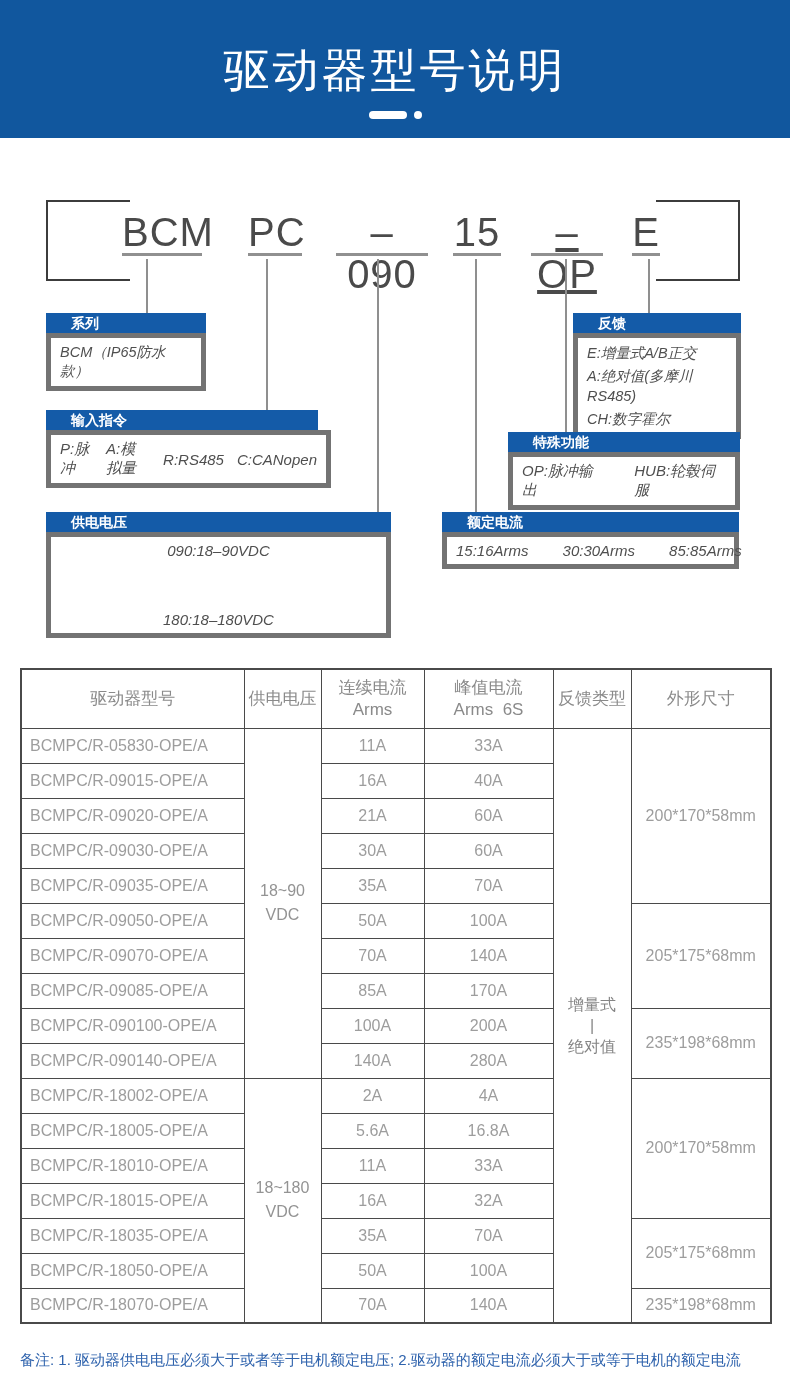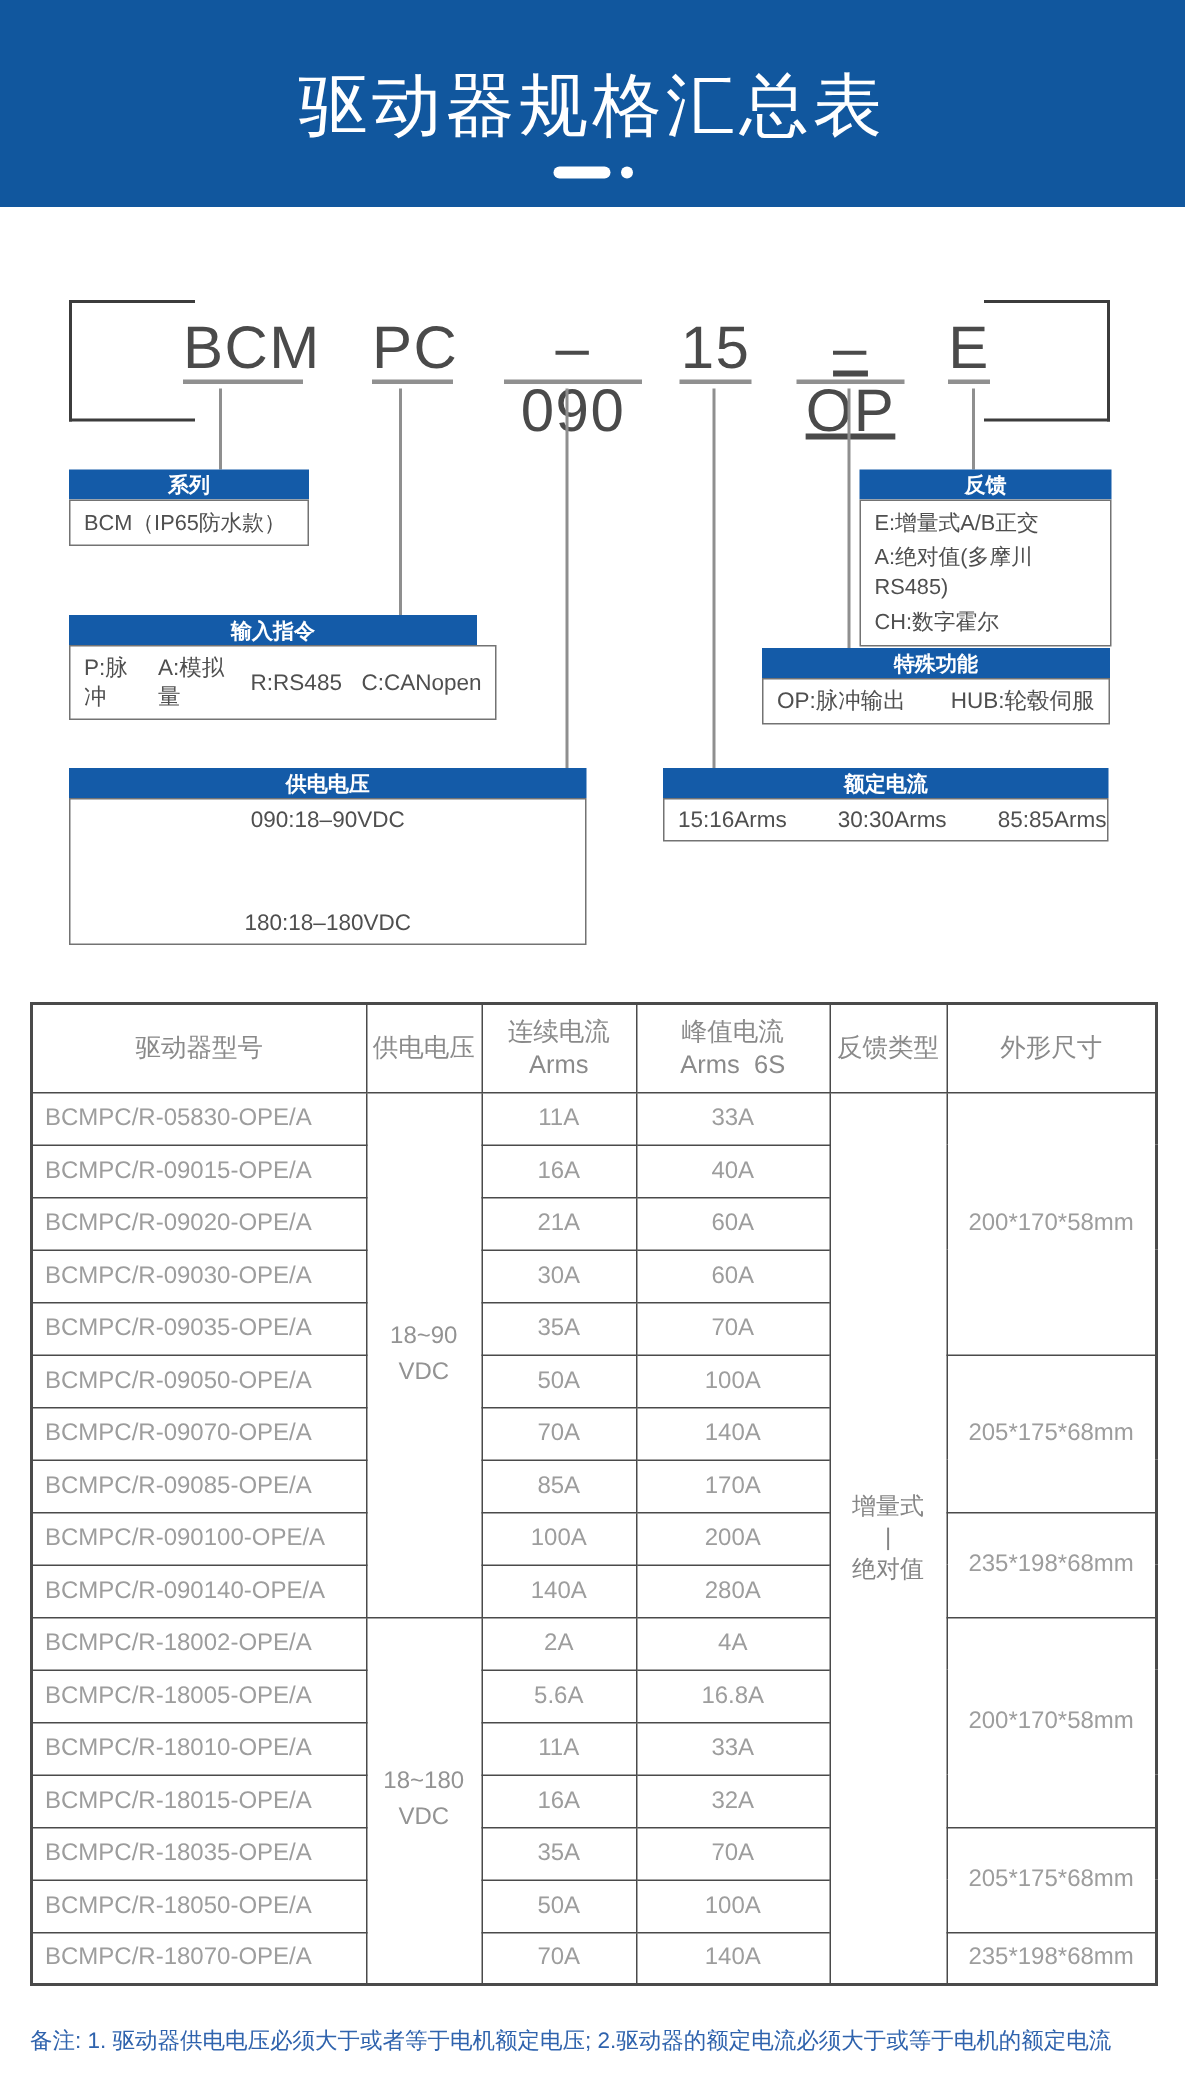--- a/index.html
+++ b/index.html
@@ -30,23 +30,23 @@
   .conn { position:absolute; top:259px; width:1.5px; background:#8f8f8f; }
   .conn1 { left:146px; height:54px; }
   .conn2 { left:266px; height:151px; }
   .conn3 { left:377px; height:253px; }
   .conn4 { left:475px; height:253px; }
   .conn5 { left:565px; height:173px; }
   .conn6 { left:648px; height:54px; }
 
   .label-box { position:absolute; }
   .label-head { display:block; background:#145ba8; color:#fff; font-size:14px; font-weight:bold;
-                padding:2px 9px; line-height:16px;text-align:center; }
-  .label-body { border:1px solid #737373; background:#fff; color:#4f4f4f; font-size:15px;
-                padding:5px 9px; display:flex; align-items:center; }
+                padding:2px 25px; line-height:16px; }
+  .label-body { border:5px solid #737373; background:#fff; color:#4f4f4f; font-size:15px;
+                padding:5px 9px; display:flex; align-items:center;font-style:italic; }
   .label-body.stack { flex-direction:column; align-items:flex-start; gap:3px; line-height:20px; }
 
   #box-series   { left:46px;  top:313px; width:160px; }
   #box-series   .label-body { font-size:14.5px; }
   #box-input    { left:46px;  top:410px; width:285px; }
   #box-input    .label-head { width:272px; }
   #box-input    .label-body { gap:13px; }
   #box-voltage  { left:46px;  top:512px; width:345px; }
   #box-voltage  .label-body { gap:52px;flex-direction:column; }
   #box-current  { left:442px; top:512px; width:297px; }
@@ -76,21 +76,21 @@
   
   .footnote { position:absolute; left:20px; top:1351px; width:760px;
               font-size:15px; color:#2f63ad; }
 </style>
 </head>
 <body>
 
 <div class="page">
 
   <div class="banner-top blue-banner" style="background: rgb(17, 87, 158);">
-    <div class="title">驱动器规格汇总表</div>
+    <div class="title">驱动器型号说明</div>
     <div class="title-dash"></div>
     <div class="title-dot"></div>
   </div>
 
   <div>
     <div class="bracket-l"></div>
     <div class="bracket-r"></div>
 
     <div class="seg seg1">BCM</div>
     <div class="seg seg2">PC</div>

